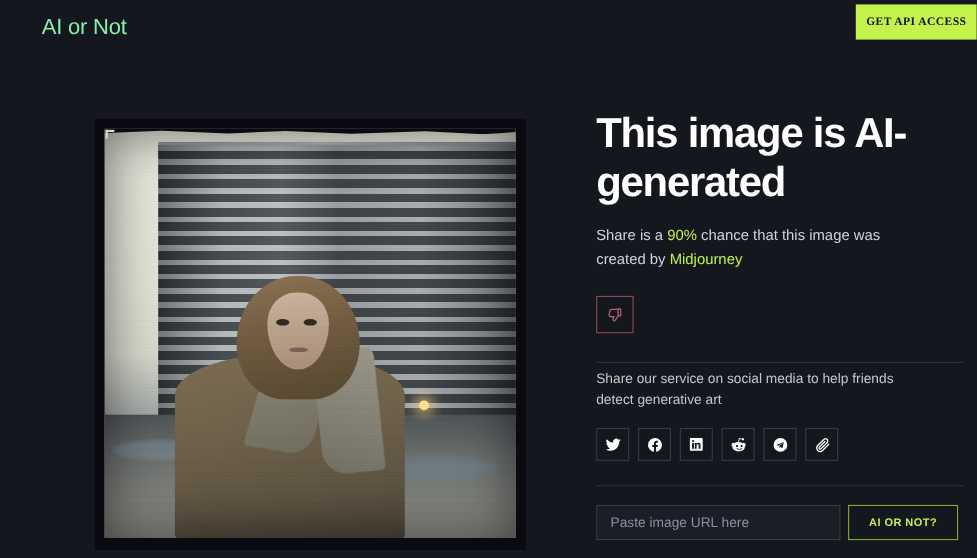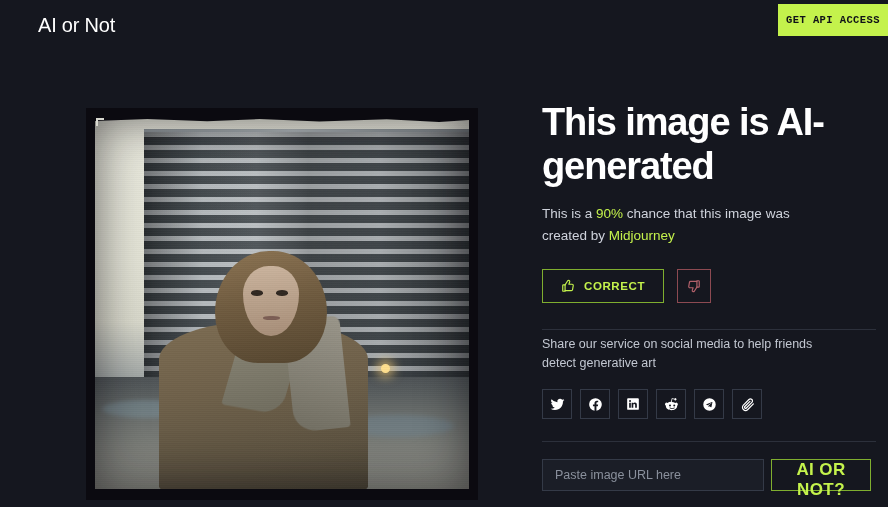--- a/index.html
+++ b/index.html
@@ -57,37 +57,37 @@
     font-weight: 800;
     letter-spacing: -1.2px;
     line-height: 1;
     color: #ffffff;
     padding-bottom: 1px;
   }
 
   .brand-sub {
     font-size: 20px;
     font-weight: 400;
-    color: #ffffff;
+    color: #86efac;
     margin-left: 12px;
     letter-spacing: -0.2px;
     line-height: 1;
     padding-bottom: 3px;
   }
 
   .api-btn {
     position: absolute;
     right: 0;
     top: 4px;
     width: 110px;
     height: 32px;
     background: #c4f24c;
     color: #101218;
     border: none;
-    font-family: Liberation Mono, monospace;
+    font-family: Liberation Serif, serif;
     font-size: 10.5px;
     font-weight: 700;
     letter-spacing: 0.4px;
     cursor: pointer;
     display: flex;
     align-items: center;
     justify-content: center;
   }
 
   
@@ -448,21 +448,21 @@
   }
   .url-input::placeholder { color: #8a909c; }
 
   .btn-ainot {
     width: 100px;
     height: 32px;
     background: transparent;
     border: 1px solid #7fae2f;
     color: #c4f24c;
     font-family: "Liberation Sans", sans-serif;
-    font-size: 17px;
+    font-size: 10px;
     font-weight: 700;
     letter-spacing: .4px;
     cursor: pointer;
   }
 
   svg { display: block; }
 </style>
 </head>
 <body>
 
@@ -497,32 +497,23 @@
       <div class="vignette"></div>
       <div class="film-edge-top"></div>
       <div class="film-corner"></div>
     </div>
   </div>
 
   <div class="panel">
 
     <h1 class="headline">This image is AI-generated</h1>
 
-    <p class="subline"><span>This is a </span><span class="hl">90%</span><span> chance that this image was created by </span><span class="hl">Midjourney</span></p>
+    <p class="subline"><span>Share is a </span><span class="hl">90%</span><span> chance that this image was created by </span><span class="hl">Midjourney</span></p>
 
     <div class="vote-row">
-      <button class="btn-correct">
-        <span>
-          <svg width="14" height="14" viewBox="0 0 24 24" fill="none" stroke="#c4f24c" stroke-width="2" stroke-linecap="round" stroke-linejoin="round">
-            <path d="M7 10v11H4a1 1 0 0 1-1-1v-9a1 1 0 0 1 1-1h3z"></path>
-            <path d="M7 10l4.5-7a2 2 0 0 1 3.4 2L13.5 9H19a2 2 0 0 1 2 2.3l-1.2 7A2 2 0 0 1 17.8 20H7"></path>
-          </svg>
-        </span>
-        <span>CORRECT</span>
-      </button>
 
       <button class="btn-dislike">
         <span>
           <svg width="14" height="14" viewBox="0 0 24 24" fill="none" stroke="#b4616b" stroke-width="2" stroke-linecap="round" stroke-linejoin="round">
             <path d="M17 14V3h3a1 1 0 0 1 1 1v9a1 1 0 0 1-1 1h-3z"></path>
             <path d="M17 14l-4.5 7a2 2 0 0 1-3.4-2L10.5 15H5a2 2 0 0 1-2-2.3l1.2-7A2 2 0 0 1 6.2 4H17"></path>
           </svg>
         </span>
       </button>
     </div>

